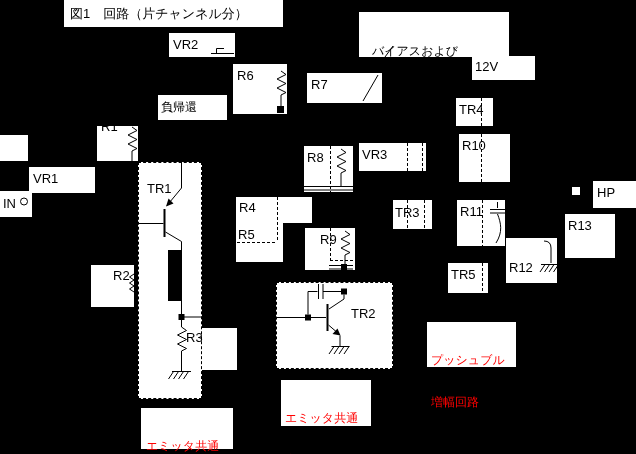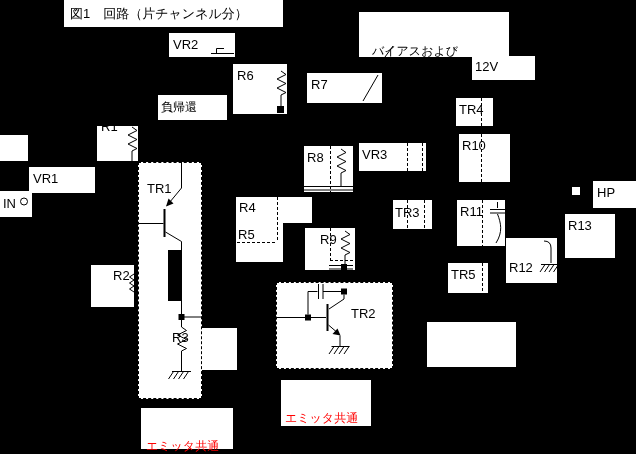--- a/index.html
+++ b/index.html
@@ -71,21 +71,21 @@
   #t-r4{left:239px;top:201px;}
   #t-r5{left:238px;top:228px;}
   #t-tr3{left:395px;top:206px;}
   #t-r11{left:460px;top:205px;}
   #t-r13{left:568px;top:219px;}
   #t-r9{left:308px;top:233px;margin-left:12px;}
   #t-r12{left:509px;top:261px;}
   #t-r2{left:94px;top:269px;margin-left:19px;}
   #t-tr5{left:451px;top:268px;}
   #t-tr2{left:351px;top:307px;}
-  #t-r3{left:172px;top:331px;}
+  #t-r3{left:186px;top:331px;}
   #t-red3{left:431px;top:325px;}
   #t-red2{left:285px;top:383px;}
   #t-red1{left:146px;top:411px;}
 </style>
 </head>
 <body>
 
 <div id="stage">
 
   <div class="wb" id="b-title"></div>
@@ -266,20 +266,24 @@
   <span class="lb" id="t-r5">R5</span>
   <span class="lb" id="t-tr3">TR3</span>
   <span class="lb" id="t-r11">R11</span>
   <span class="lb" id="t-r13">R13</span>
   <span class="lb" id="t-r9">R9</span>
   <span class="lb" id="t-r12">R12</span>
   <span class="lb" id="t-r2">R2</span>
   <span class="lb" id="t-tr5">TR5</span>
   <span class="lb" id="t-tr2">TR2</span>
   <span class="lb" id="t-r3">R3</span>
+  <div class="red2l" id="t-red3">
+    <span>プッシュブル</span>
+    <span>増幅回路</span>
+  </div>
   <div class="red2l" id="t-red2">
     <span>エミッタ共通</span>
     <span>増幅回路</span>
   </div>
   <div class="red2l" id="t-red1">
     <span>エミッタ共通</span>
     
   </div>
 
 </div>

